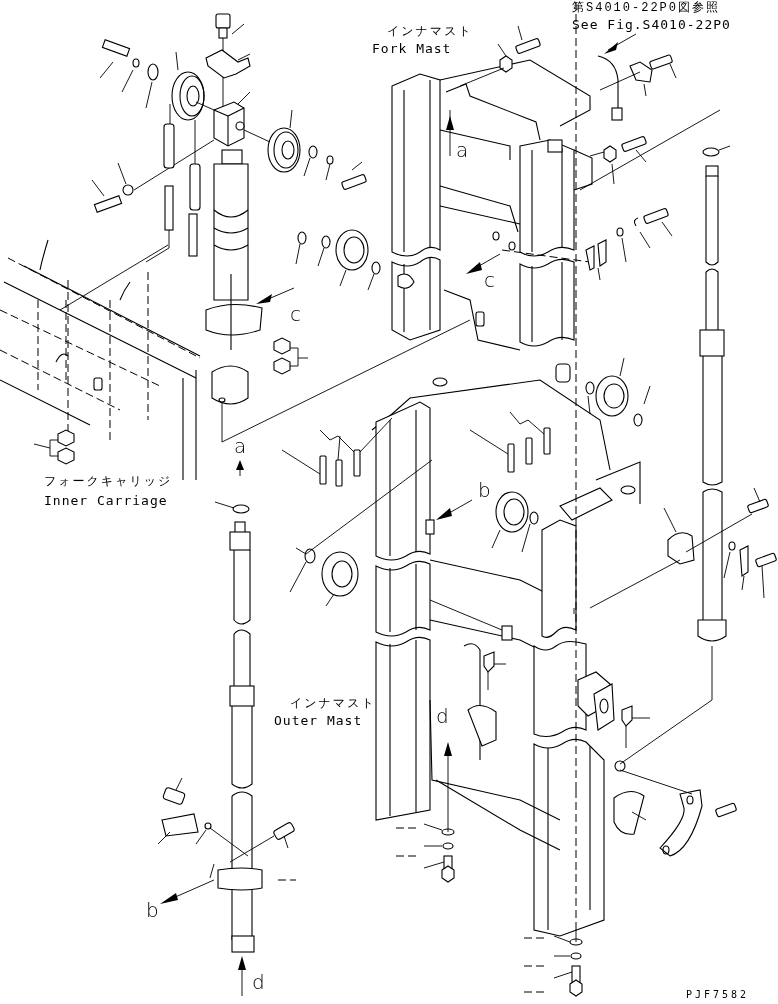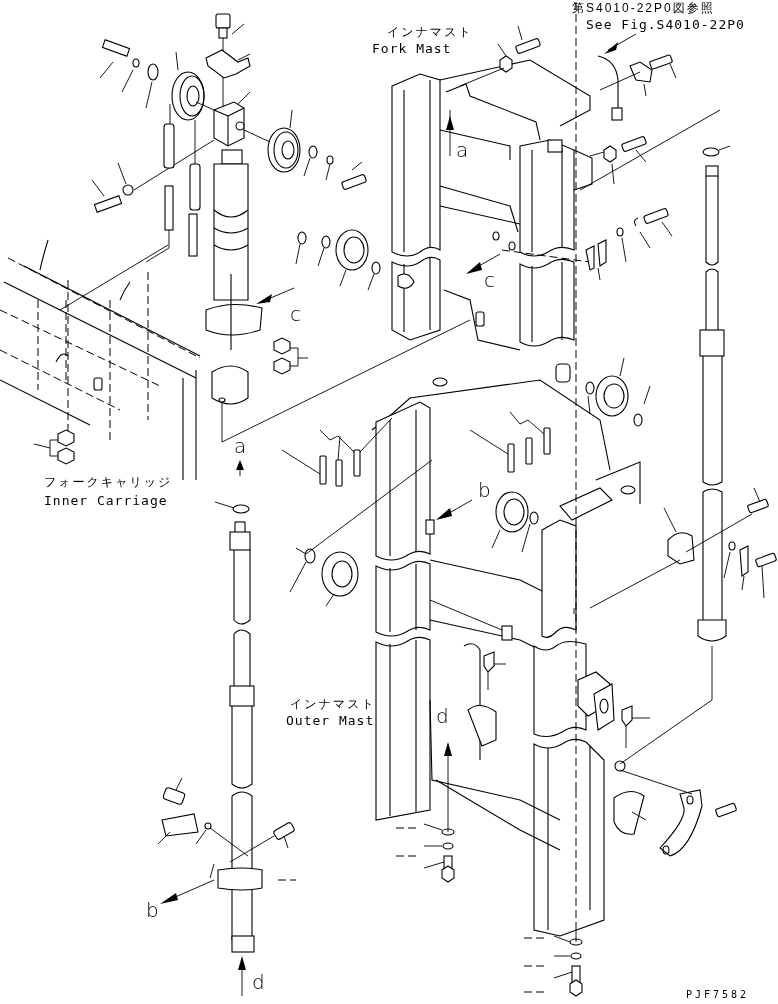--- a/index.html
+++ b/index.html
@@ -3,21 +3,21 @@
 <meta charset="utf-8">
 <style>
   html,body{margin:0;padding:0;background:#fff;}
   body{width:778px;height:1004px;overflow:hidden;position:relative;font-family:"DejaVu Sans Mono",monospace;}
   svg{position:absolute;left:0;top:0;}
   .ln{stroke:#000;stroke-width:1.1;fill:none;}
   .lnf{stroke:#000;stroke-width:1.1;fill:#fff;}
   .dash{stroke:#000;stroke-width:1;fill:none;stroke-dasharray:8 4;}
   .leader{stroke:#000;stroke-width:0.9;fill:none;}
   .lbl{position:absolute;color:#000;white-space:pre;line-height:1;}
-  .jp{font-family:Liberation Sans, sans-serif;font-size:12px;letter-spacing:2px;}
+  .jp{font-family:Liberation Mono, monospace;font-size:12px;letter-spacing:2px;}
   .en{font-family:"DejaVu Sans Mono",monospace;font-size:13px;letter-spacing:1px;}
   .ref{font-family:"DejaVu Sans",sans-serif;font-size:20px;font-weight:300;}
   .code{font-family:"DejaVu Sans Mono",monospace;font-size:10px;letter-spacing:3px;}
 </style>
 </head>
 <body>
 
 <svg width="778" height="1004" viewBox="0 0 778 1004" xmlns="http://www.w3.org/2000/svg">
 
   <g>
@@ -400,30 +400,30 @@
     <line class="leader" x1="554" y1="936" x2="570" y2="942"></line>
     <line class="leader" x1="554" y1="956" x2="570" y2="956"></line>
     <line class="leader" x1="554" y1="978" x2="572" y2="972"></line>
     <line class="dash" x1="524" y1="938" x2="544" y2="938"></line>
     <line class="dash" x1="524" y1="966" x2="544" y2="966"></line>
     <line class="dash" x1="524" y1="992" x2="544" y2="992"></line>
   </g>
 </svg>
 
 <div class="lbl jp" style="left:572px;top:2px;">第S4010-22P0図参照</div>
-<div class="lbl en" style="left:572px;top:18px;margin-left:14px;">See Fig.S4010-22P0</div>
+<div class="lbl en" style="left:572px;top:18px;">See Fig.S4010-22P0</div>
 
 <div class="lbl jp" style="left:387px;top:26px;">インナマスト</div>
 <div class="lbl en" style="left:372px;top:42px;">Fork Mast</div>
 
 <div class="lbl jp" style="left:44px;top:476px;">フォークキャリッジ</div>
 <div class="lbl en" style="left:44px;top:494px;">Inner Carriage</div>
 
 <div class="lbl jp" style="left:290px;top:698px;">インナマスト</div>
-<div class="lbl en" style="left:286px;top:714px;">Outer Mast</div>
+<div class="lbl en" style="left:274px;top:714px;">Outer Mast</div>
 
 <div class="lbl code" style="left:686px;top:990px;">PJF7582</div>
 
 <div class="lbl ref" style="left:456px;top:140px;">a</div>
 <div class="lbl ref" style="left:234px;top:436px;">a</div>
 <div class="lbl ref" style="left:478px;top:480px;">b</div>
 <div class="lbl ref" style="left:146px;top:900px;">b</div>
 <div class="lbl ref" style="left:484px;top:270px;">c</div>
 <div class="lbl ref" style="left:290px;top:304px;">c</div>
 <div class="lbl ref" style="left:436px;top:706px;">d</div>

